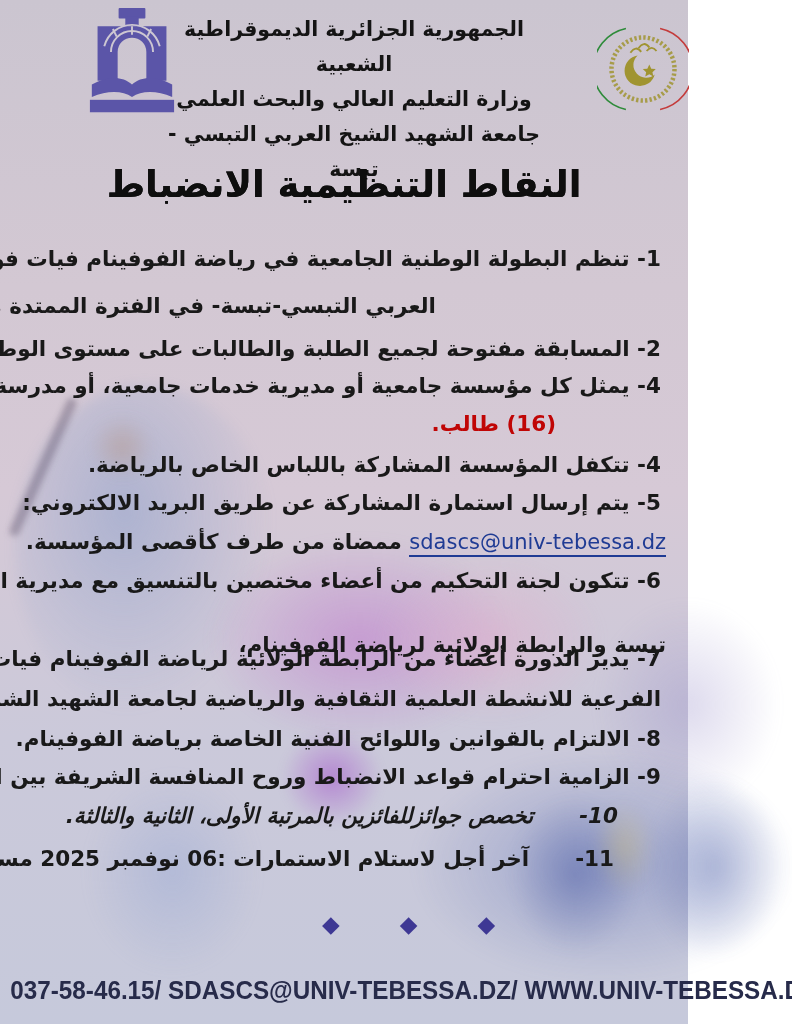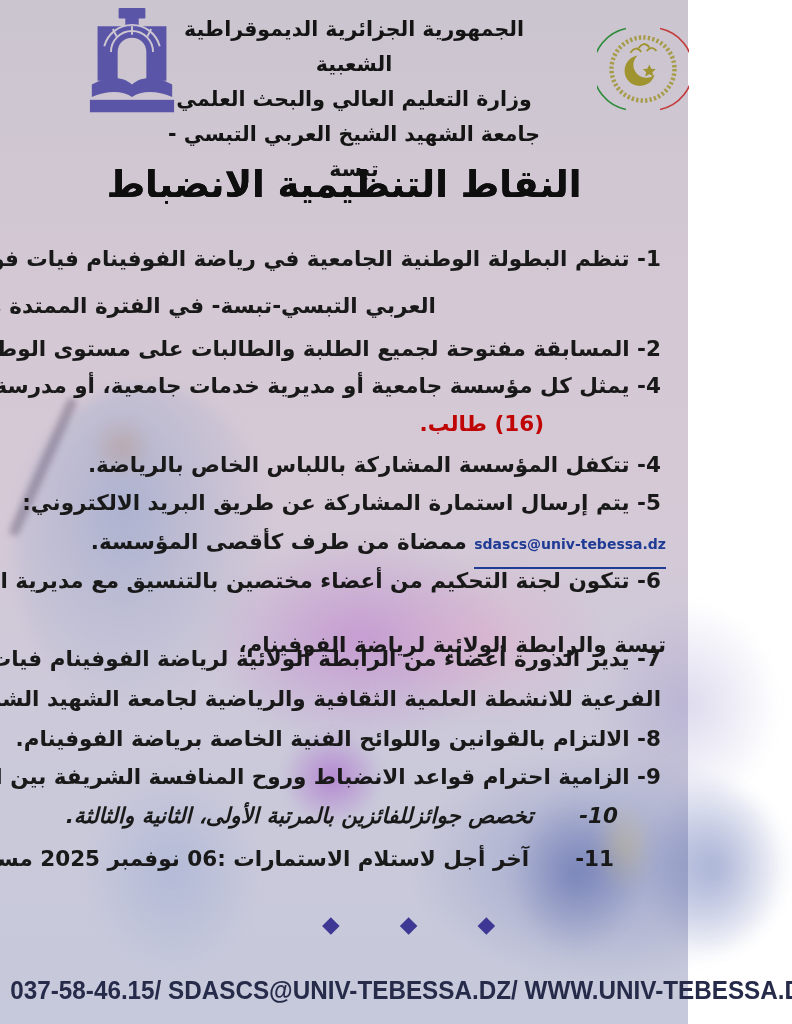--- a/index.html
+++ b/index.html
@@ -14,22 +14,22 @@
   .logo-uni{position:absolute;left:84px;top:8px;}
   .seal{position:absolute;left:597px;top:24px;}
   
   .title{position:absolute;top:163px;left:0;right:0;text-align:center;direction:rtl;
     color:#0e0e0e;font-size:37px;font-weight:bold;letter-spacing:-1px;
     text-shadow:0 0 .6px #0e0e0e;}
   
   .line{position:absolute;right:27px;direction:rtl;white-space:nowrap;
     color:#191919;font-size:21.5px;font-weight:bold;}
   .red{color:#c00505;}
-  .email{color:#1f3b94;border-bottom:2px solid #1f3b94;padding-bottom:15px;
-    font-size:14px;font-weight:bold;direction:ltr;unicode-bidi:embed;}
+  .email{color:#1f3b94;border-bottom:2px solid #1f3b94;padding-bottom:1px;
+    font-size:21px;font-weight:normal;direction:ltr;unicode-bidi:embed;}
   .gap{display:inline-block;width:46px;}
   
   .diamonds{position:absolute;top:913px;left:322px;display:flex;gap:60px;}
   .diamonds span{color:#3e3894;font-size:23px;line-height:23px;}
   
   .footer{position:absolute;top:976px;left:0;right:0;text-align:center;
     color:#272b4a;font-family:"Liberation Sans",sans-serif;font-weight:bold;
     font-size:25px;letter-spacing:0px;transform:scaleX(.97);white-space:nowrap;}
 </style>
 </head>
@@ -100,21 +100,21 @@
   </div>
 
   <div class="title">النقاط التنظيمية الانضباط</div>
 
   <div class="line" style="top:246px;">1- تنظم البطولة الوطنية الجامعية في رياضة الفوفينام فيات فوداو، بجامعة الشهيد الشيخ</div>
   <div class="line" style="top:293px;right:252px;"><span>العربي التبسي-تبسة- في الفترة الممتدة من:</span><span class="red">15 الى 17 نوفمبر 2025</span></div>
 
   <div class="line" style="top:336px;">2- المسابقة مفتوحة لجميع الطلبة والطالبات على مستوى الوطن،</div>
 
   <div class="line" style="top:373px;"><span>4- يمثل كل مؤسسة جامعية أو مديرية خدمات جامعية، أو مدرسة عليا. </span><span class="red">ستة عشر كأقصى حد</span></div>
-  <div class="line red" style="top:411px;right:144px;margin-left:16px;">(16) طالب.</div>
+  <div class="line red" style="top:411px;right:132px;margin-left:16px;">(16) طالب.</div>
 
   <div class="line" style="top:452px;">4- تتكفل المؤسسة المشاركة باللباس الخاص بالرياضة.</div>
 
   <div class="line" style="top:490px;">5- يتم إرسال استمارة المشاركة عن طريق البريد الالكتروني:</div>
   <div class="line" style="top:529px;right:22px;"><span class="email">sdascs@univ-tebessa.dz</span><span> ممضاة من طرف كأقصى المؤسسة.</span></div>
 
   <div class="line" style="top:568px;">6- تتكون لجنة التحكيم من أعضاء مختصين بالتنسيق مع مديرية الشباب والرياضة  لولاية</div>
   <div class="line" style="top:632px;right:22px;text-align:right;">تبسة والرابطة الولائية لرياضة الفوفينام،</div>
 
   <div class="line" style="top:646px;">7- يدير الدورة أعضاء من الرابطة الولائية لرياضة الفوفينام فيات فوداو  بالتنسيق مع المديرية</div>

